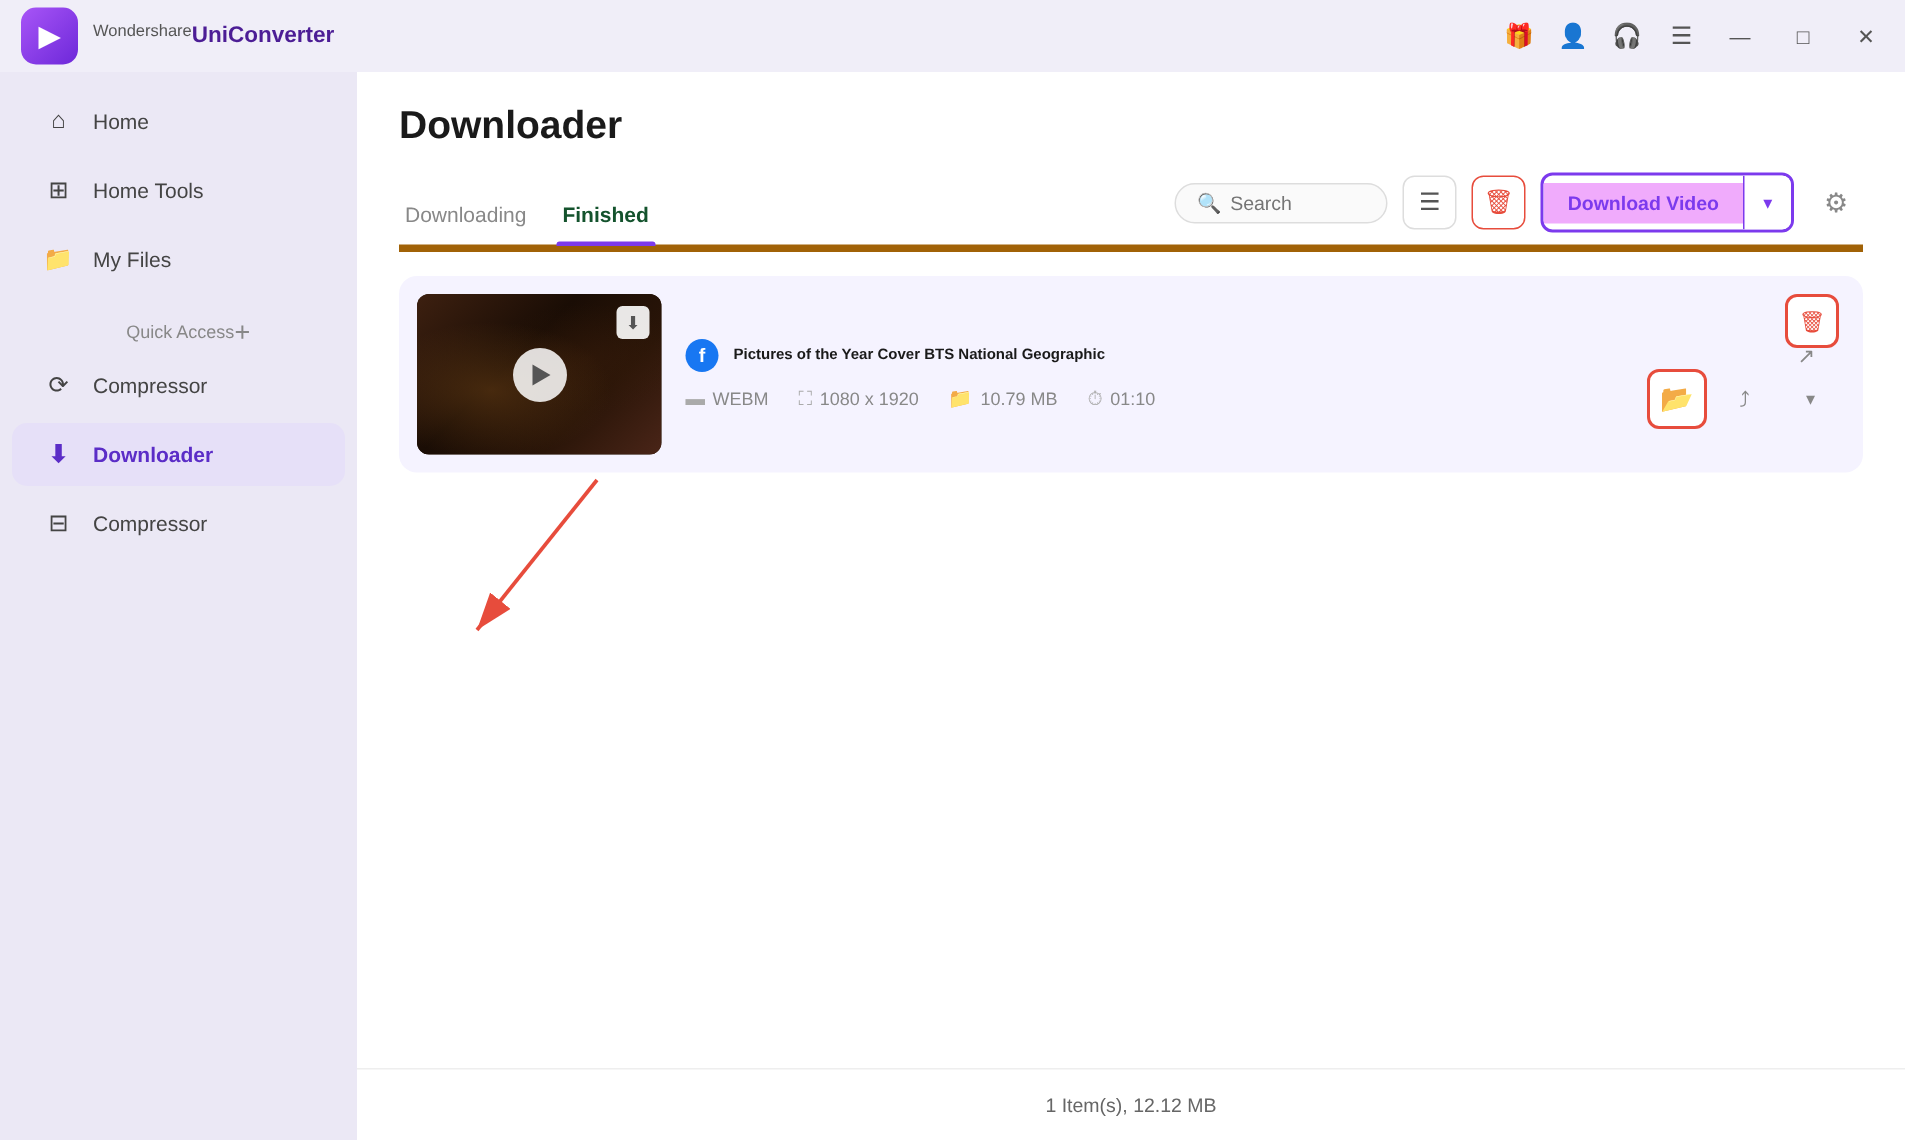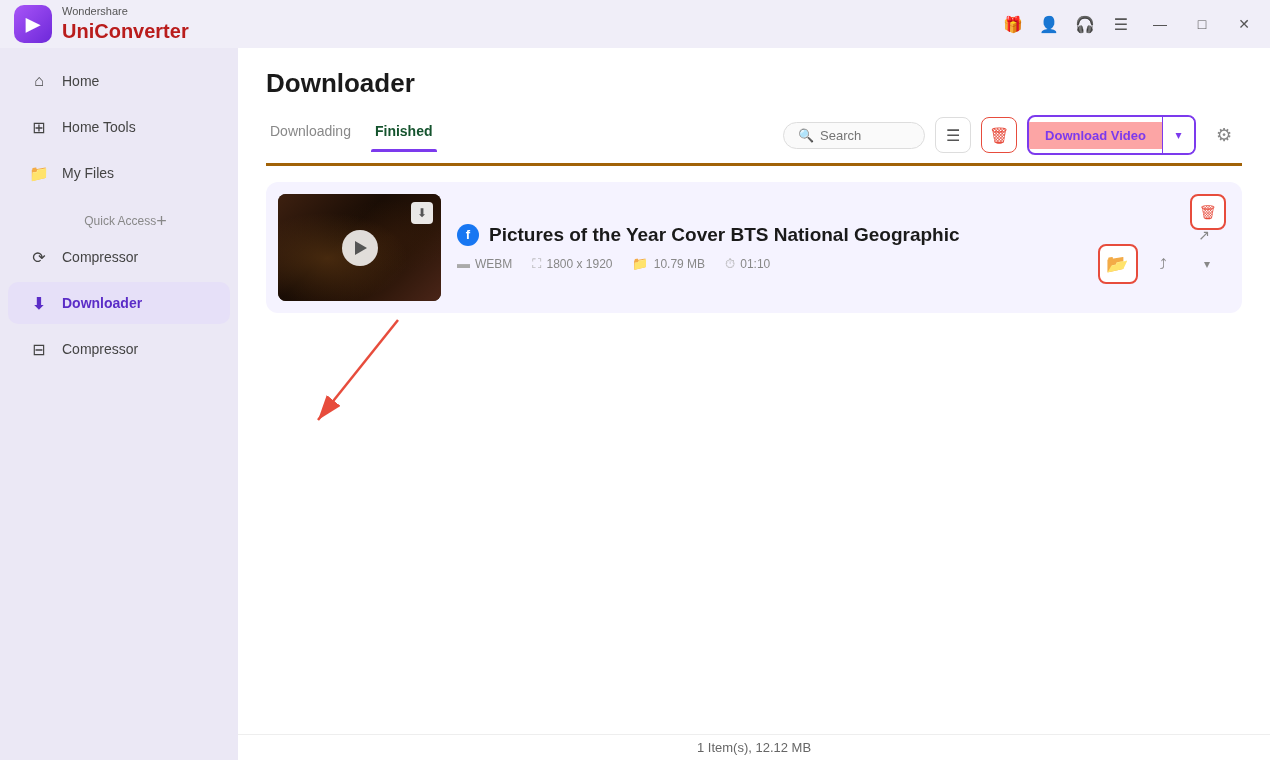--- a/index.html
+++ b/index.html
@@ -28,31 +28,30 @@
       border-radius: 10px;
       display: flex;
       align-items: center;
       justify-content: center;
       color: white;
       font-size: 18px;
       font-weight: bold;
     }
     .app-name {
       display: flex;
-      flex-direction: column;
       line-height: 1.2;
     }
     .app-name-top {
       font-size: 11px;
       color: #555;
       font-weight: 400;
     }
     .app-name-bottom {
-      font-size: 20px;
-      color: #b91c1c;
+      font-size: 15px;
+      color: #4c1d95;
       font-weight: 700;
     }
     .titlebar-controls {
       display: flex;
       align-items: center;
       gap: 14px;
     }
     .titlebar-icon {
       width: 22px;
       height: 22px;
@@ -153,23 +152,23 @@
       flex-shrink: 0;
     }
     .page-title {
       font-size: 26px;
       font-weight: 700;
       color: #1a1a1a;
       margin-bottom: 16px;
     }
     .tab-bar {
       display: flex;
-      align-items: flex-start;
+      align-items: flex-end;
       justify-content: space-between;
-      border-bottom: 3px solid #a16207;
+      border-bottom: 5px solid #a16207;
       padding-bottom: 0;
     }
     .tabs {
       display: flex;
       gap: 0;
     }
     .tab {
       padding: 8px 20px 12px 4px;
       font-size: 14px;
       color: #888;
@@ -238,21 +237,21 @@
       border: 2px solid #7c3aed;
       border-radius: 8px;
       overflow: hidden;
       cursor: pointer;
     }
     .download-video-main {
       padding: 6px 16px;
       color: #7c3aed;
       font-size: 13px;
       font-weight: 600;
-      background: #fca5a5;
+      background: #f0abfc;
     }
     .download-video-arrow {
       width: 32px;
       height: 36px;
       background: white;
       border-left: 1px solid #7c3aed;
       display: flex;
       align-items: center;
       justify-content: center;
       color: #7c3aed;
@@ -363,21 +362,21 @@
       background: #1877f2;
       color: white;
       display: flex;
       align-items: center;
       justify-content: center;
       font-size: 13px;
       font-weight: 700;
       flex-shrink: 0;
     }
     .video-title {
-      font-size: 19px;
+      font-size: 10px;
       font-weight: 600;
       color: #1a1a1a;
       flex: 1;
     }
     .external-link-icon {
       color: #888;
       font-size: 14px;
       cursor: pointer;
     }
     .video-meta {
@@ -450,21 +449,21 @@
       font-size: 14px;
     }
     .vba-chevron {
       background: transparent;
       color: #888;
       font-size: 12px;
     }
 
     
     .status-bar {
-      height: 26px;
+      height: 48px;
       background: white;
       border-top: 1px solid #eee;
       display: flex;
       align-items: center;
       justify-content: center;
       font-size: 13px;
       color: #666;
       flex-shrink: 0;
     }
   </style>
@@ -581,21 +580,21 @@
             <div class="video-title">Pictures of the Year Cover BTS  National Geographic</div>
             <span class="external-link-icon">↗</span>
           </div>
           <div class="video-meta">
             <div class="meta-item">
               <span class="meta-icon">▬</span>
               <span>WEBM</span>
             </div>
             <div class="meta-item">
               <span class="meta-icon">⛶</span>
-              <span>1800 x 1920</span>
+              <span>1080 x 1920</span>
             </div>
             <div class="meta-item">
               <span class="meta-icon">📁</span>
               <span>10.79 MB</span>
             </div>
             <div class="meta-item">
               <span class="meta-icon">⏱</span>
               <span>01:10</span>
             </div>
           </div>

